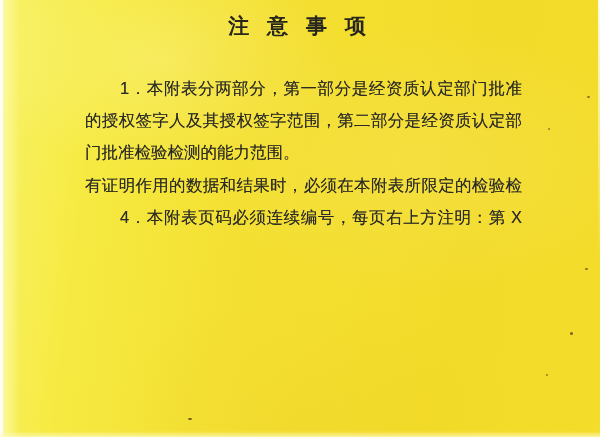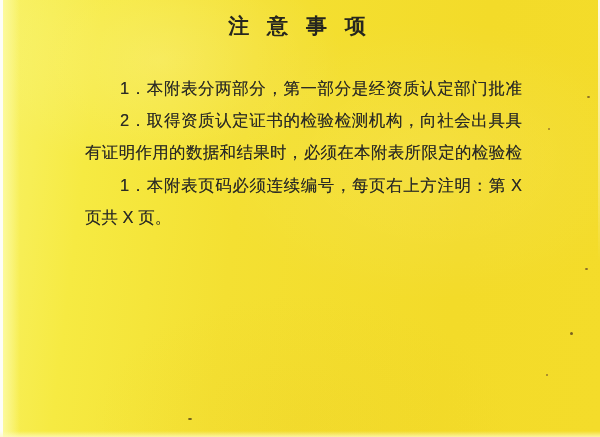--- a/index.html
+++ b/index.html
@@ -69,24 +69,24 @@
 
   <div class="edge-left-white"></div>
   <div class="edge-left-light"></div>
   <div class="edge-right-white"></div>
   <div class="edge-bottom-light"></div>
 
   <div class="page-title">注 意 事 项</div>
 
   <div class="content" id="content">
       <div class="line fill indent">1．本附表分两部分，第一部分是经资质认定部门批准</div>
-      <div class="line fill indent">2．取得资质认定证书的检验检测机构，向社会出具具</div>
+      <div class="line fill">的授权签字人及其授权签字范围，第二部分是经资质认定部</div>
+      <div class="line">门批准检验检测的能力范围。</div>
       <div class="line fill">有证明作用的数据和结果时，必须在本附表所限定的检验检</div>
-      <div class="line fill indent">1．本附表页码必须连续编号，每页右上方注明：第 X</div>
-      <div class="line">页共 X 页。</div>
+      <div class="line fill indent">4．本附表页码必须连续编号，每页右上方注明：第 X</div>
     </div>
 
   <div class="speck" style="left:587px; top:96px;  width:3px; height:2px; background:#8a6e22;"></div>
   <div class="speck" style="left:548px; top:128px; width:2px; height:2px; background:#9b7b2a;"></div>
   <div class="speck" style="left:585px; top:268px; width:3px; height:2px; background:#86682a;"></div>
   <div class="speck" style="left:570px; top:332px; width:3px; height:3px; background:#7c6220;"></div>
   <div class="speck" style="left:546px; top:374px; width:2px; height:2px; background:#96792c;"></div>
   <div class="speck" style="left:188px; top:418px; width:4px; height:2px; background:#6b5a1c;"></div>
 
 </div>

